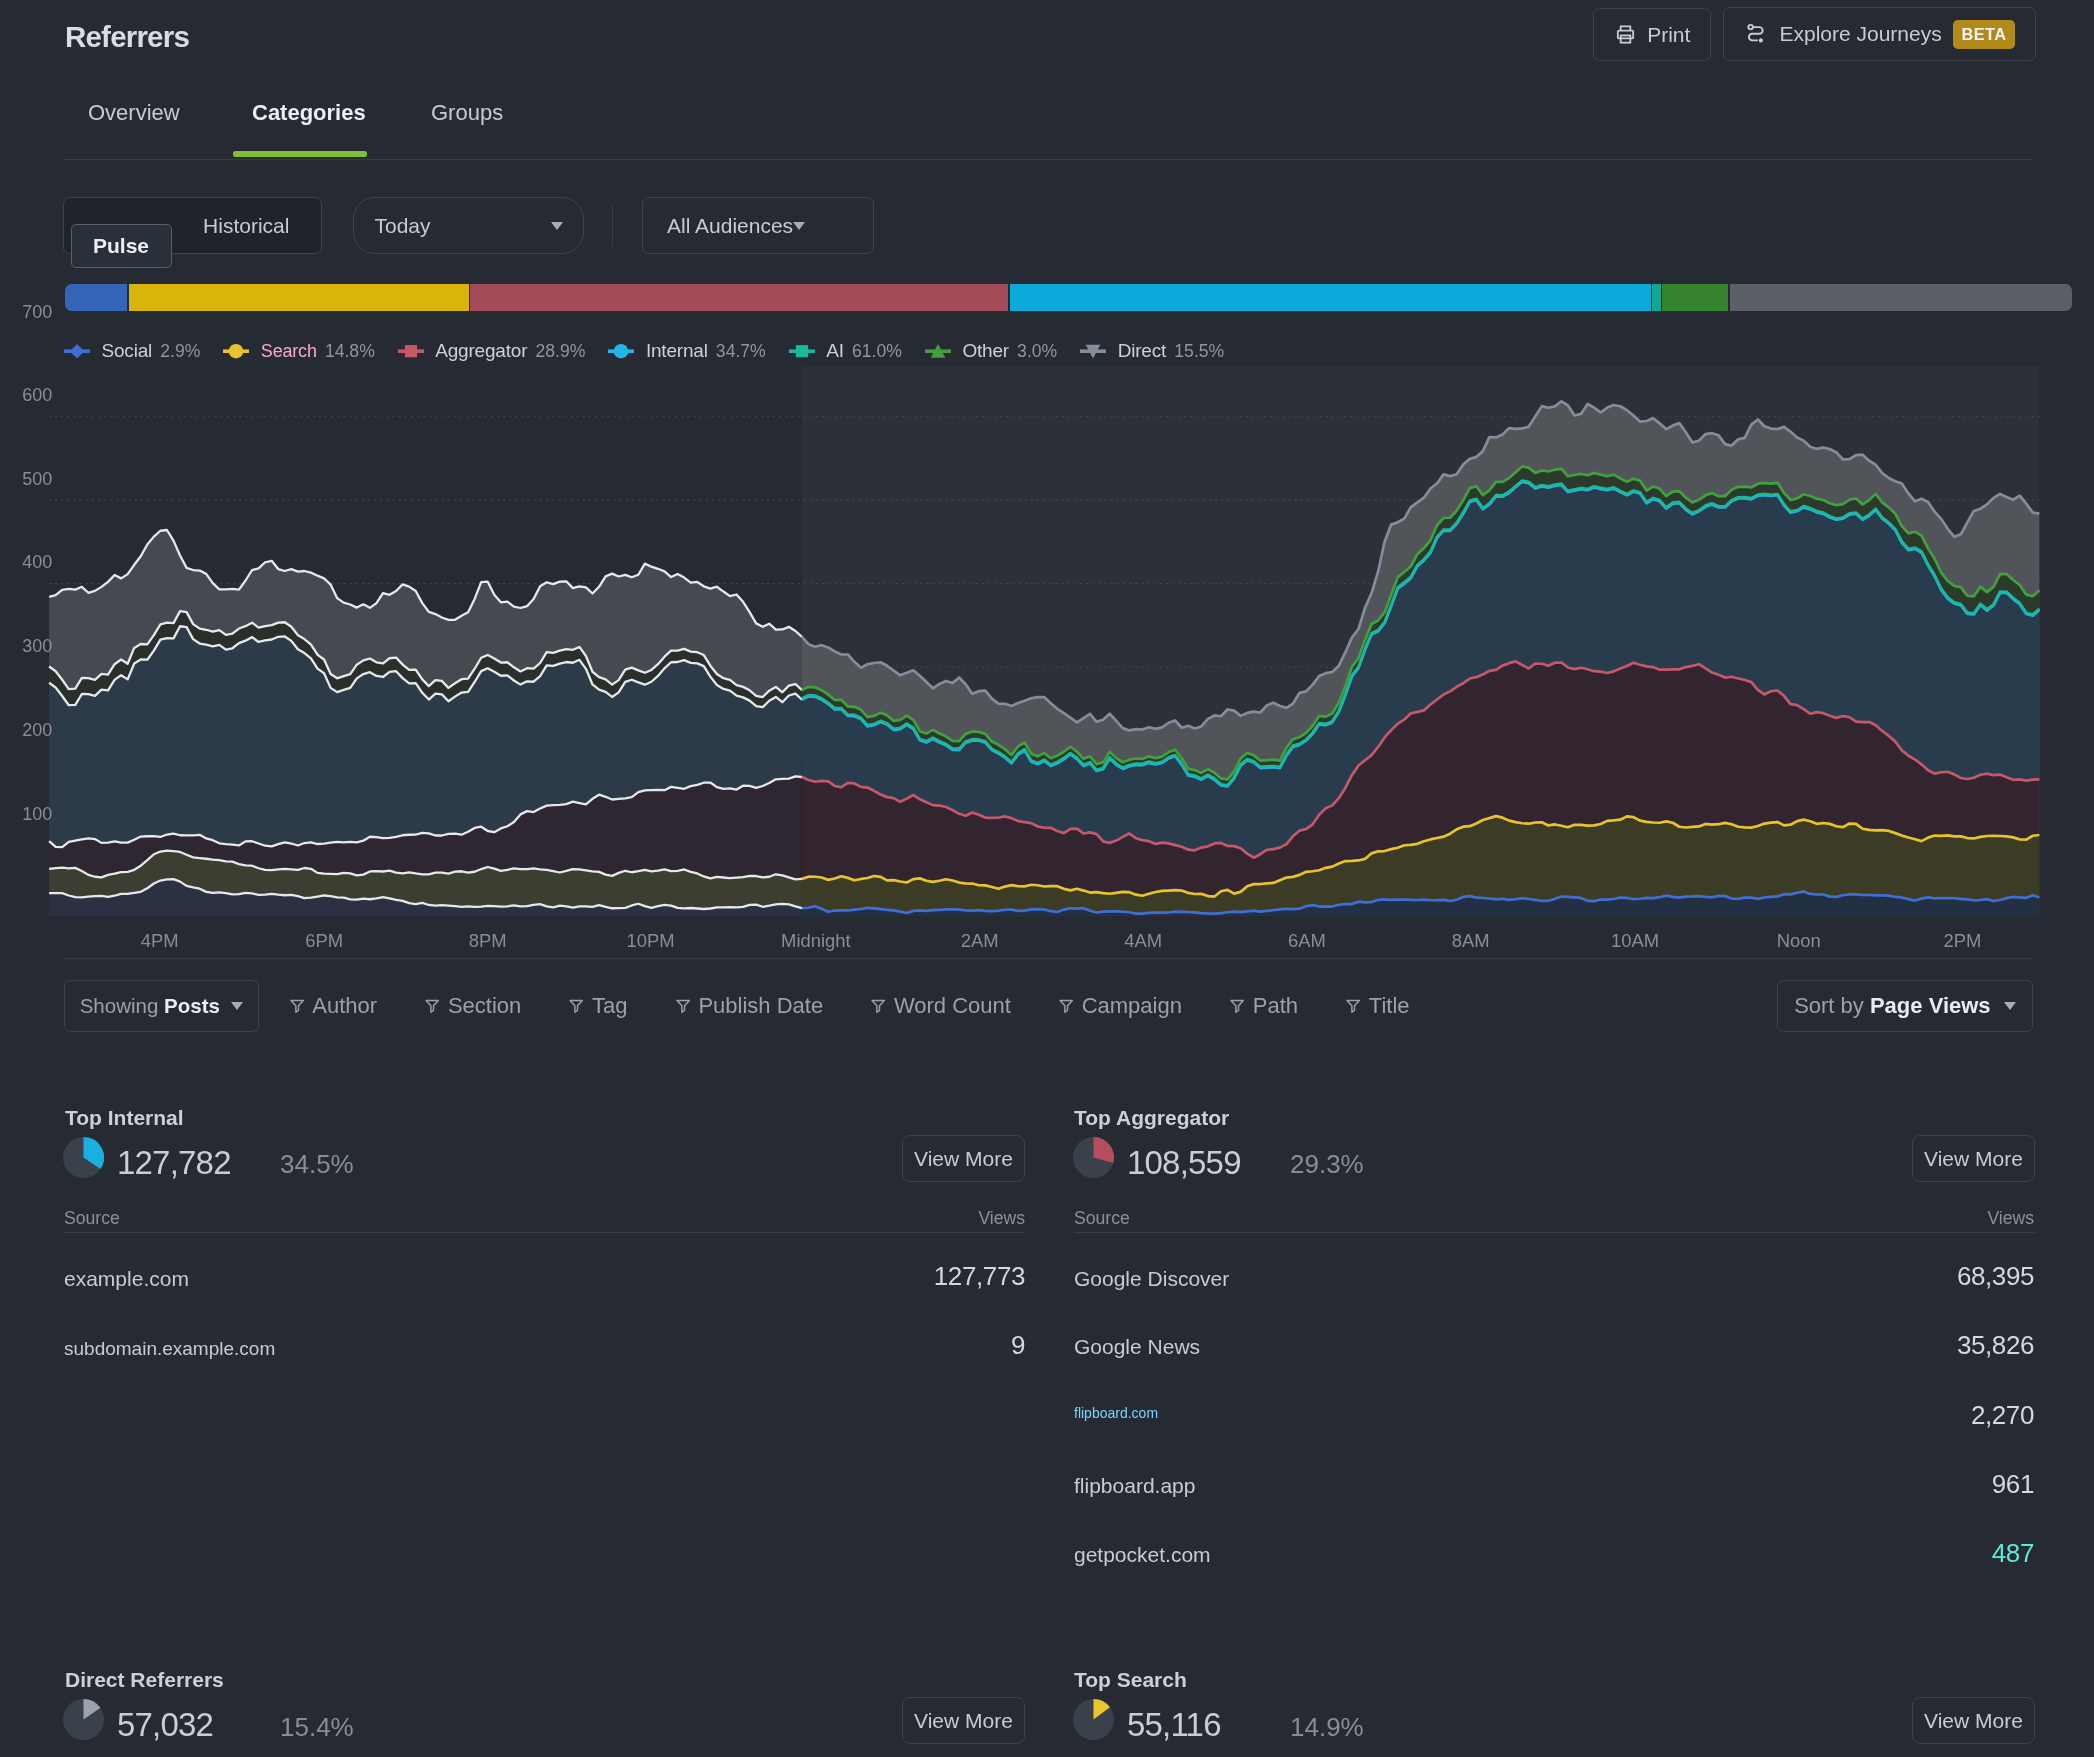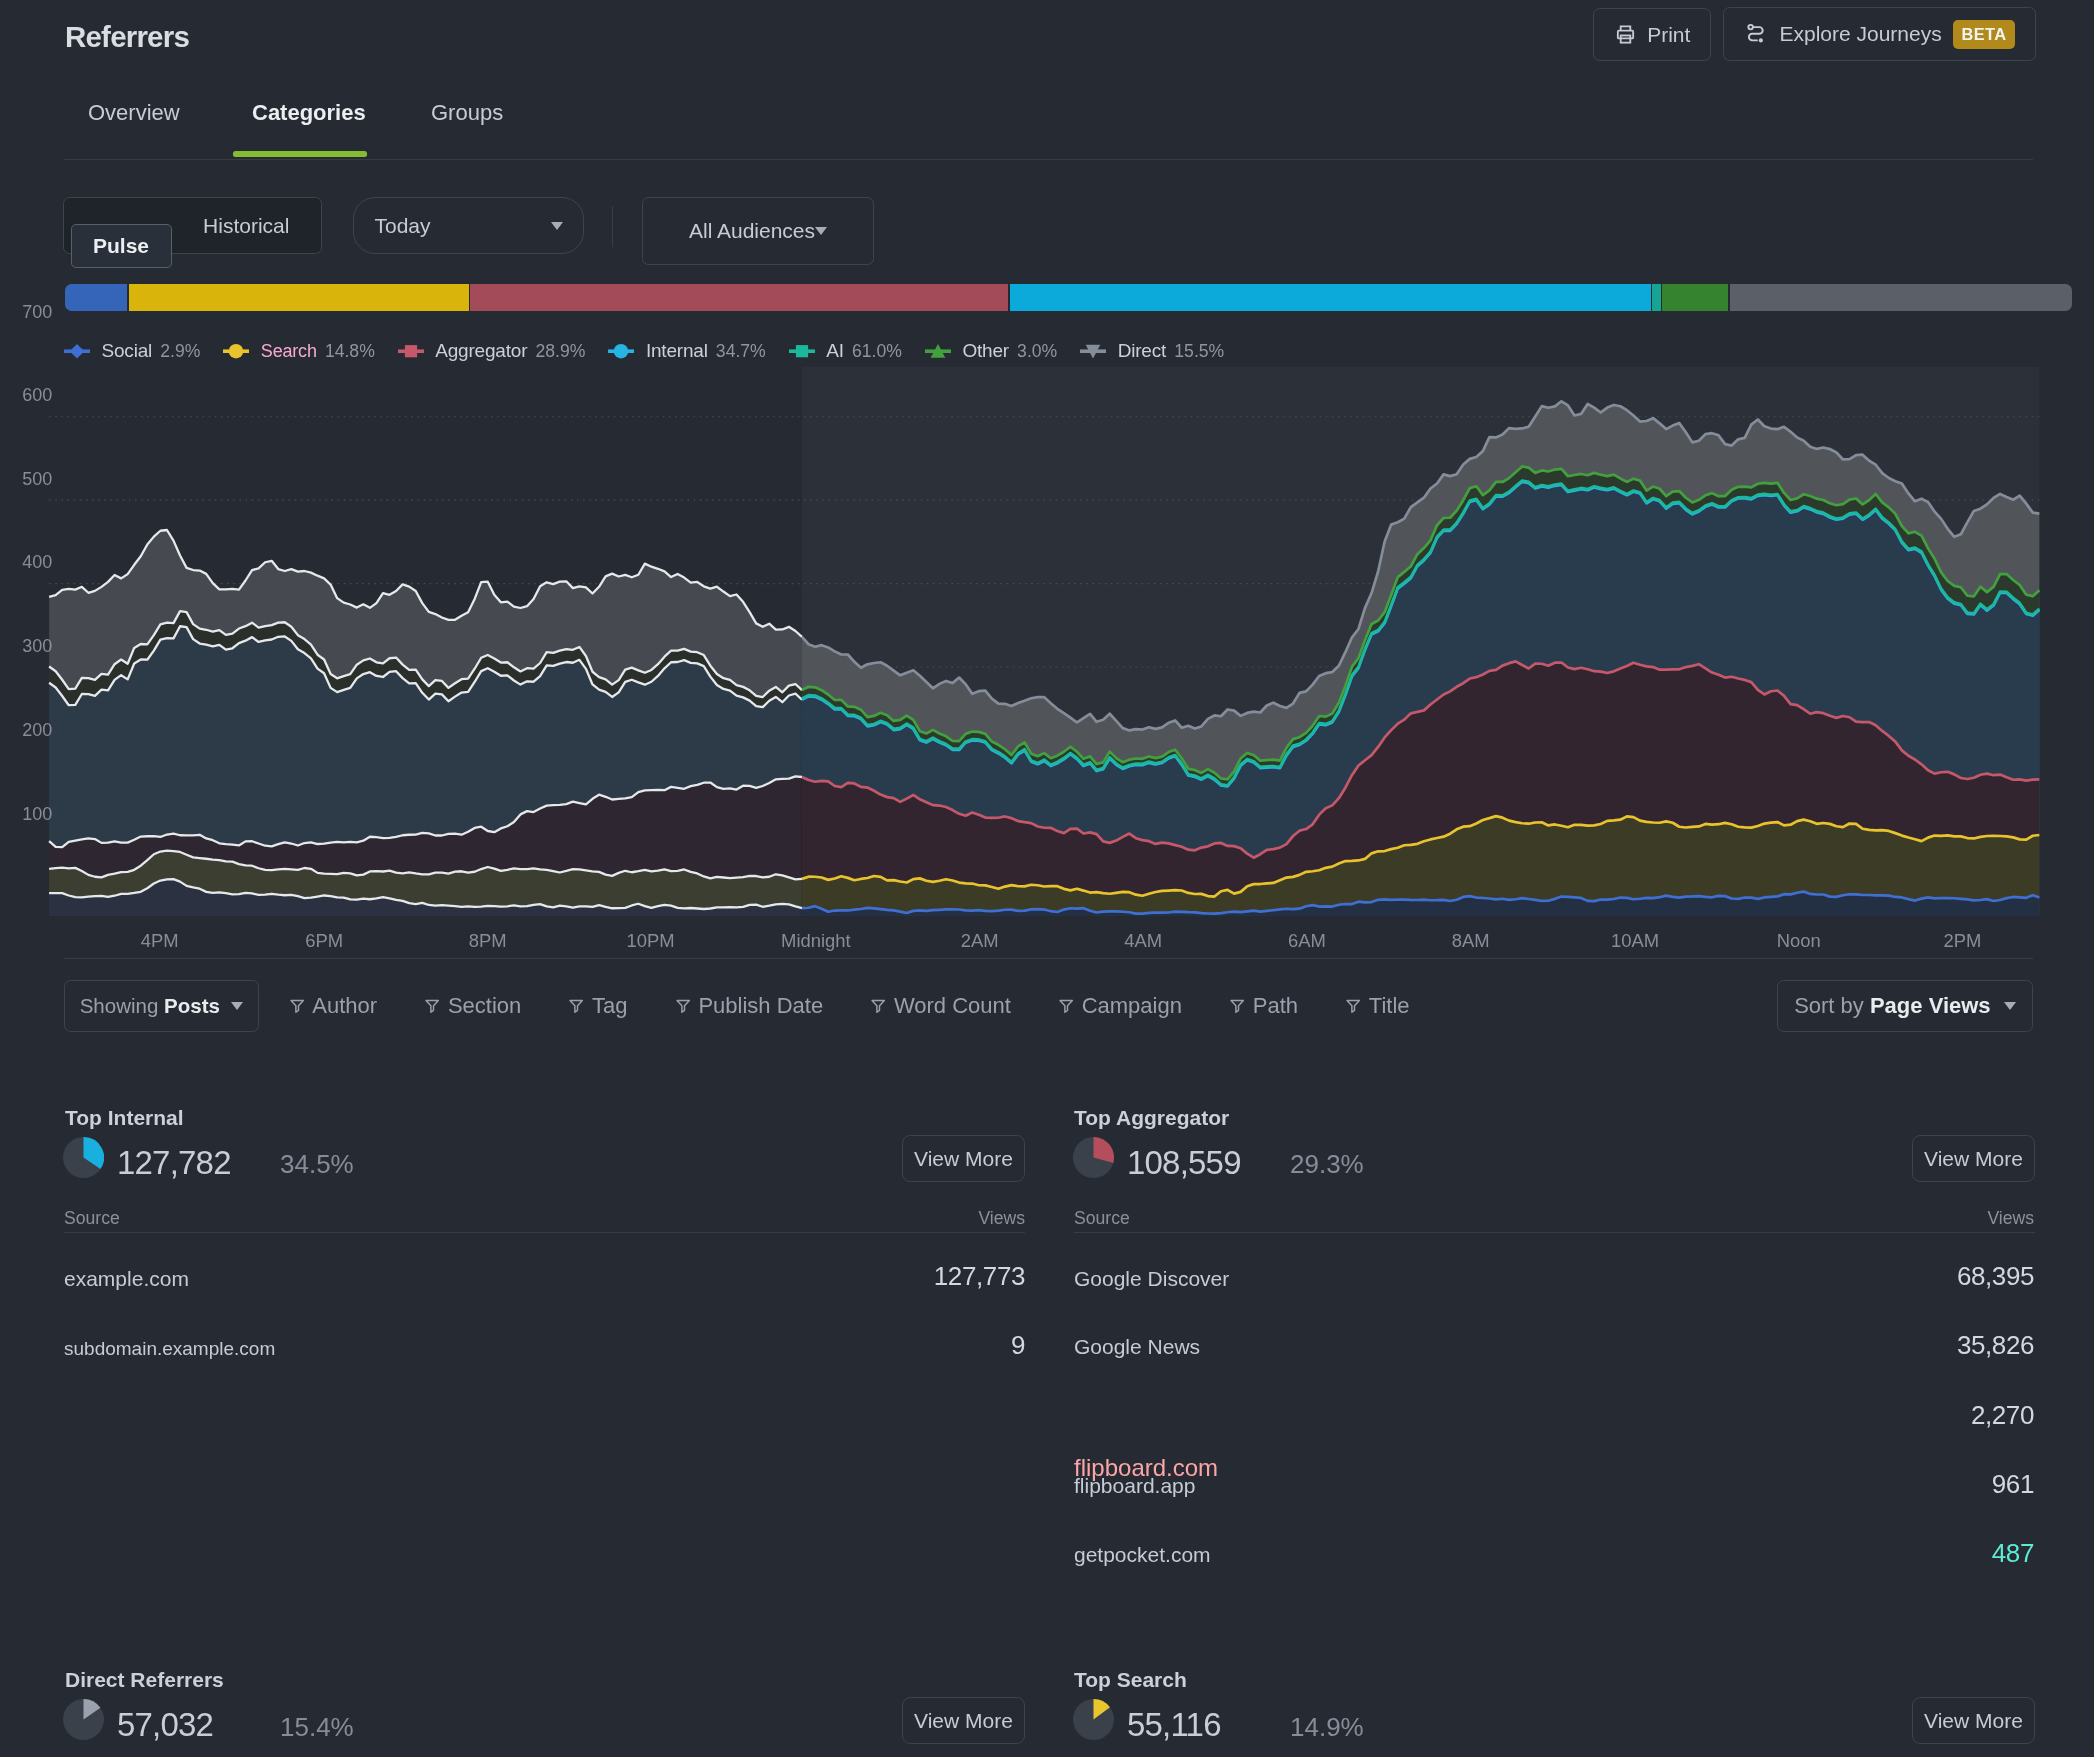--- a/index.html
+++ b/index.html
@@ -33,21 +33,21 @@
 
 <div style="position:absolute;left:63px;top:197px;width:259px;height:57px;background:#1f242b;border:1.6px solid #3f444c;border-radius:6.5px;box-sizing:border-box;display:flex;align-items:center;">
   <div style="margin-left:6.5px;width:101px;height:44px;background:#2a303a;border:1.6px solid #596068;border-radius:4.9px;display:flex;align-items:center;justify-content:center;font-size:21px;font-weight:bold;color:#eceef1;box-sizing:border-box;margin-top:41px;">Pulse</div>
   <div style="flex:1;text-align:center;font-size:21px;color:#c7ccd3;">Historical</div>
 </div>
 <div class="btn" style="position:absolute;left:353px;top:197px;width:231px;height:57px;padding:0 20.5px;justify-content:space-between;border-radius:22px;">
   <span style="font-size:21px;color:#c7ccd3;">Today</span>
     <span style="display:inline-block;margin-left:0px;width:0;height:0;border-left:6.5px solid transparent;border-right:6.5px solid transparent;border-top:8.2px solid #a7adb7;"></span>
 </div>
 <div style="position:absolute;left:612px;top:206px;height:41px;border-left:1.6px solid #383d45;"></div>
-<div class="btn" style="position:absolute;left:642px;top:197px;width:232px;height:68px;padding:0 24px;justify-content:center;">
+<div class="btn" style="position:absolute;left:642px;top:197px;width:232px;height:57px;padding:0 24px;justify-content:flex-start;">
   <span style="font-size:21px;color:#c7ccd3;">All Audiences</span>
     <span style="display:inline-block;margin-left:0px;width:0;height:0;border-left:6.5px solid transparent;border-right:6.5px solid transparent;border-top:8.2px solid #a7adb7;"></span>
 </div>
 
 <div style="position:absolute;left:65px;top:284px;width:2007px;height:27px;border-radius:6.5px;overflow:hidden;display:flex;gap:1.6px;">
 <div style="height:100%;width:62px;background:#3465b8"></div>
 <div style="height:100%;width:340px;background:#d9b50c"></div>
 <div style="height:100%;width:538px;background:#a34b58"></div>
 <div style="height:100%;width:641px;background:#0baadb"></div>
 <div style="height:100%;width:8.2px;background:#17a593"></div>
@@ -241,21 +241,21 @@
 <div style="position:absolute;left:1127px;top:1146px;font-size:33px;color:#c9ced5;letter-spacing:-0.8px;line-height:1;white-space:pre;">108,559</div>
 <div style="position:absolute;left:1290px;top:1151px;font-size:26px;color:#868d98;line-height:1;white-space:pre;">29.3%</div>
 <div style="position:absolute;left:1912px;top:1135px;width:123px;height:47px;border:1.6px solid #3f444c;border-radius:8.2px;display:flex;align-items:center;justify-content:center;font-size:21px;color:#c7ccd3;box-sizing:border-box;">View More</div>
 <div style="position:absolute;left:1074px;top:1210px;font-size:17.6px;color:#8b919c;line-height:1;white-space:pre;">Source</div>
 <div style="position:absolute;right:61px;top:1210px;font-size:17.6px;color:#8b919c;line-height:1;white-space:pre;">Views</div>
 <div style="position:absolute;left:1074px;top:1232px;width:961px;border-top:1.6px solid #383d45;"></div>
 <div style="position:absolute;left:1074px;top:1268px;font-size:21px;color:#c6ccd3;line-height:1;white-space:pre;">Google Discover</div>
 <div style="position:absolute;right:61px;top:1263px;font-size:26px;color:#d3d8de;letter-spacing:-0.4px;line-height:1;white-space:pre;">68,395</div>
 <div style="position:absolute;left:1074px;top:1336px;font-size:21px;color:#c6ccd3;line-height:1;white-space:pre;">Google News</div>
 <div style="position:absolute;right:61px;top:1332px;font-size:26px;color:#d3d8de;letter-spacing:-0.4px;line-height:1;white-space:pre;">35,826</div>
-<div style="position:absolute;left:1074px;top:1456px;font-size:24px;color:#fca5a5;line-height:1;white-space:pre;">flipboard.com</div>
+<div style="position:absolute;left:1074px;top:1406px;font-size:14px;color:#7dd3fc;line-height:1;white-space:pre;">flipboard.com</div>
 <div style="position:absolute;right:61px;top:1402px;font-size:26px;color:#d3d8de;letter-spacing:-0.4px;line-height:1;white-space:pre;">2,270</div>
 <div style="position:absolute;left:1074px;top:1475px;font-size:21px;color:#c6ccd3;line-height:1;white-space:pre;">flipboard.app</div>
 <div style="position:absolute;right:61px;top:1471px;font-size:26px;color:#d3d8de;letter-spacing:-0.4px;line-height:1;white-space:pre;">961</div>
 <div style="position:absolute;left:1074px;top:1544px;font-size:21px;color:#c6ccd3;line-height:1;white-space:pre;">getpocket.com</div>
 <div style="position:absolute;right:61px;top:1540px;font-size:26px;color:#5eead4;letter-spacing:-0.4px;line-height:1;white-space:pre;">487</div>
 <div style="position:absolute;left:65px;top:1669px;font-size:21px;color:#ccd1d8;font-weight:700;line-height:1;white-space:pre;">Direct Referrers</div>
 <svg width="41" height="41" viewBox="0 0 50 50" style="position:absolute;left:63px;top:1699px">
     <circle cx="25" cy="25" r="25" fill="#3a414b"></circle>
     <path d="M25 25 L25 0 A25 25 0 0 1 45.6 10.8 Z" fill="#9aa2ad"></path>
   </svg>

